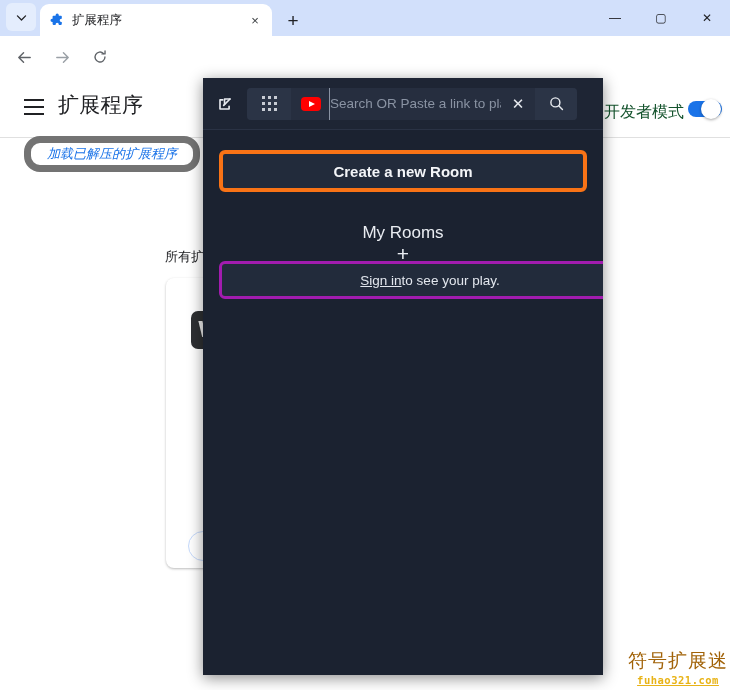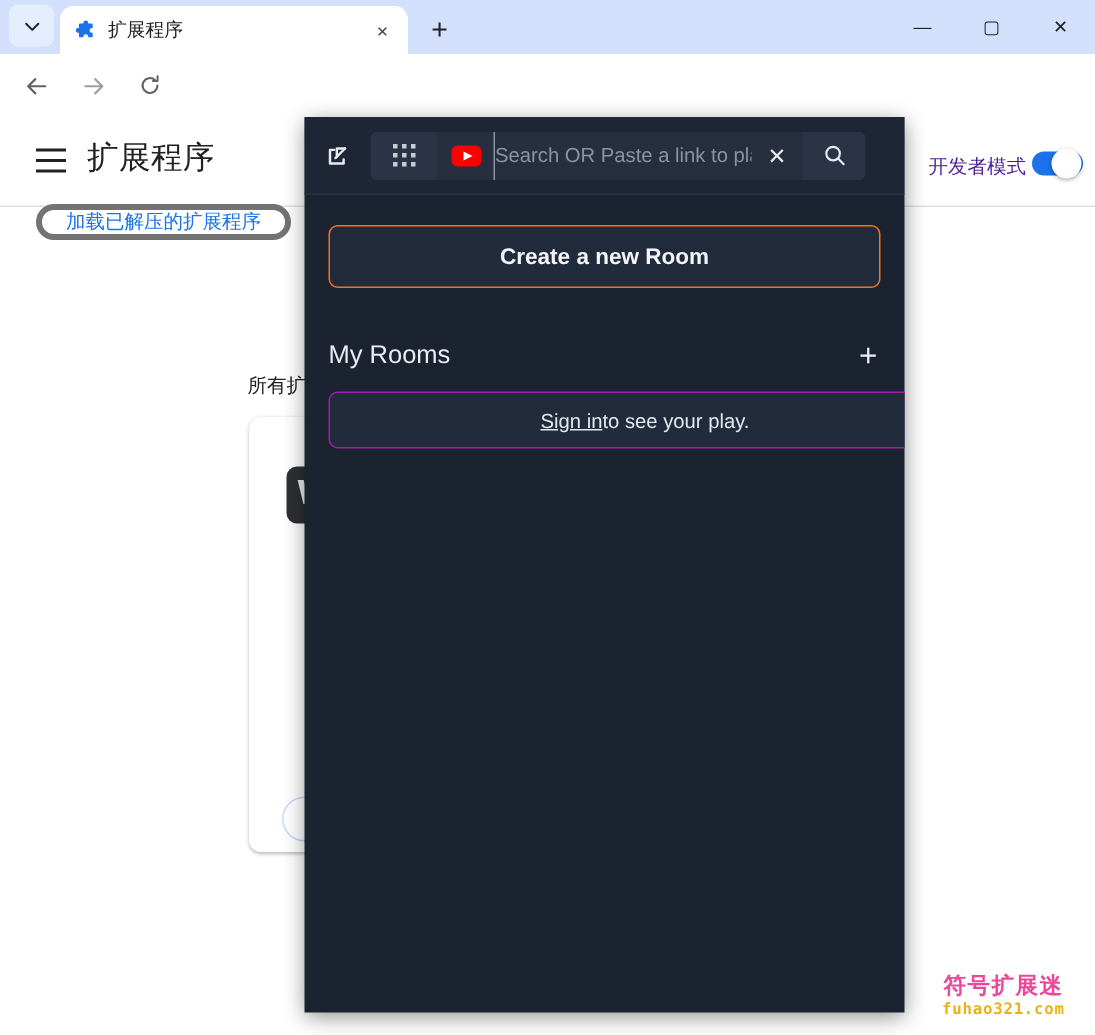--- a/index.html
+++ b/index.html
@@ -114,36 +114,36 @@
     position:absolute; left:24px; top:21px; width:20px; height:16px;
     display:flex; flex-direction:column; justify-content:space-between;
   }
   .hamburger i { display:block; height:2px; background:#202124; width:100%; }
   .page-title {
     position:absolute; left:58px; top:13px;
     font-size:21px; color:#202124; letter-spacing:0.3px;
   }
   .devmode {
     position:absolute; right:46px; top:24px;
-    font-size:13px; color:#4c1d95;
+    font-size:16px; color:#14532d;
   }
   .toggle {
     position:absolute; right:8px; top:23px; width:34px; height:16px;
     border-radius:8px; background:#1a73e8;
   }
   .toggle span {
     position:absolute; right:1.5px; top:-2px; width:20px; height:20px;
     border-radius:50%; background:#ffffff;
     box-shadow:0 1px 3px rgba(0,0,0,.35);
   }
   .loadbtn {
-    position:absolute; left:24px; top:58px; height:24px; padding:0 16px;
-    border:4px solid #737373; border-radius:16px; background:#fff;
+    position:absolute; left:24px; top:58px; height:36px; padding:0 16px;
+    border:7px solid #737373; border-radius:16px; background:#fff;
     display:flex; align-items:center;
-    font-size:13px; color:#1a73e8; white-space:nowrap;
+    font-size:13px; color:#1a73e8; white-space:nowrap;font-style:italic;
   }
   .section-label {
     position:absolute; left:165px; top:170px;
     font-size:13px; color:#202124; white-space:nowrap;
   }
   .ext-card {
     position:absolute; left:166px; top:200px; width:250px; height:290px;
     background:#ffffff; border-radius:8px;
     box-shadow:0 1px 3px rgba(0,0,0,.18), 0 1px 2px rgba(0,0,0,.10);
   }
@@ -203,47 +203,47 @@
     width:34px; height:32px; display:flex; align-items:center; justify-content:center;
     color:#e7eaef; font-size:15px; flex:0 0 34px;
   }
   .go-btn {
     width:42px; height:32px; background:#2b3446;
     display:flex; align-items:center; justify-content:center; flex:0 0 42px;
   }
 
   .create-room {
     position:absolute; left:16px; top:72px; width:368px; height:42px;
-    background:#222b3b; border:1px solid #f97316; border-radius:6px;
+    background:#222b3b; border:4px solid #f97316; border-radius:6px;
     display:flex; align-items:center; justify-content:center;
     color:#f3f5f8; font-size:15px; font-weight:bold;
   }
   .rooms-head {
     position:absolute; left:16px; top:145px; width:368px; height:28px;
-    display:flex; align-items:center; justify-content:space-between;
+    display:flex; align-items:center; justify-content:space-between;flex-direction:column;
   }
   .rooms-title { font-size:17px; color:#e9ecf1; }
   .plus-btn { font-size:21px; color:#e9ecf1; line-height:1; padding:0 2px; }
   .signin-box {
     position:absolute; left:16px; top:183px; width:422px; height:38px;
-    background:#222b3b; border:1px solid #a21caf; border-radius:6px;
+    background:#222b3b; border:3px solid #a21caf; border-radius:6px;
     display:flex; align-items:center; justify-content:center;
     font-size:13.5px; color:#e3e7ee;
   }
   .signin-box a { color:#e3e7ee; text-decoration:underline; }
 
   
   .watermark { position:absolute; left:628px; top:648px; text-align:center; }
   .wm-cn {
-    font-size:15px; font-weight:bold; color:#ec4899; letter-spacing:1px;
+    font-size:19px; font-weight:normal; color:#a16207; letter-spacing:1px;
     text-shadow:0 1px 0 #fff; white-space:nowrap;
   }
   .wm-en {
     font-size:10.5px; font-weight:bold; color:#e8b317; letter-spacing:0.5px;
-    white-space:nowrap; font-family:"DejaVu Sans Mono", monospace;
+    white-space:nowrap; font-family:"DejaVu Sans Mono", monospace;text-decoration:underline;
   }
 </style>
 </head>
 <body>
 
 <div id="root">
 
   <div class="tabstrip">
     <div class="tab-search">
       <svg viewBox="0 0 16 16">

